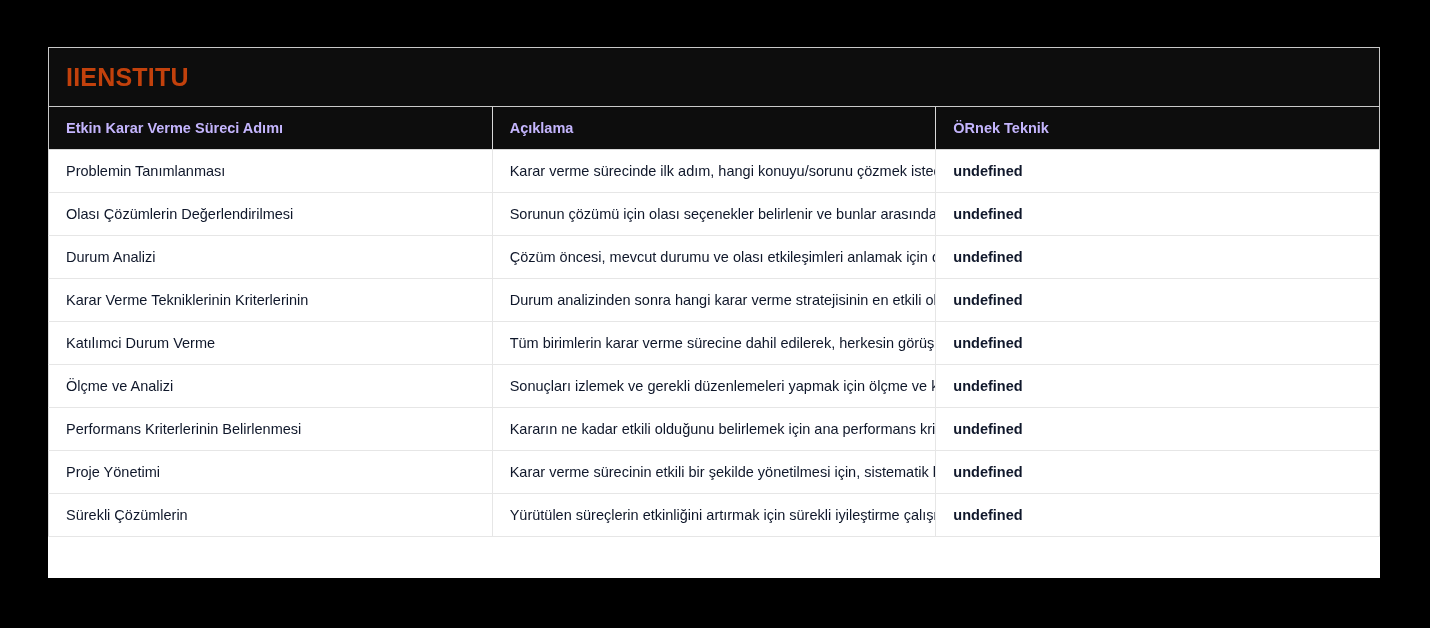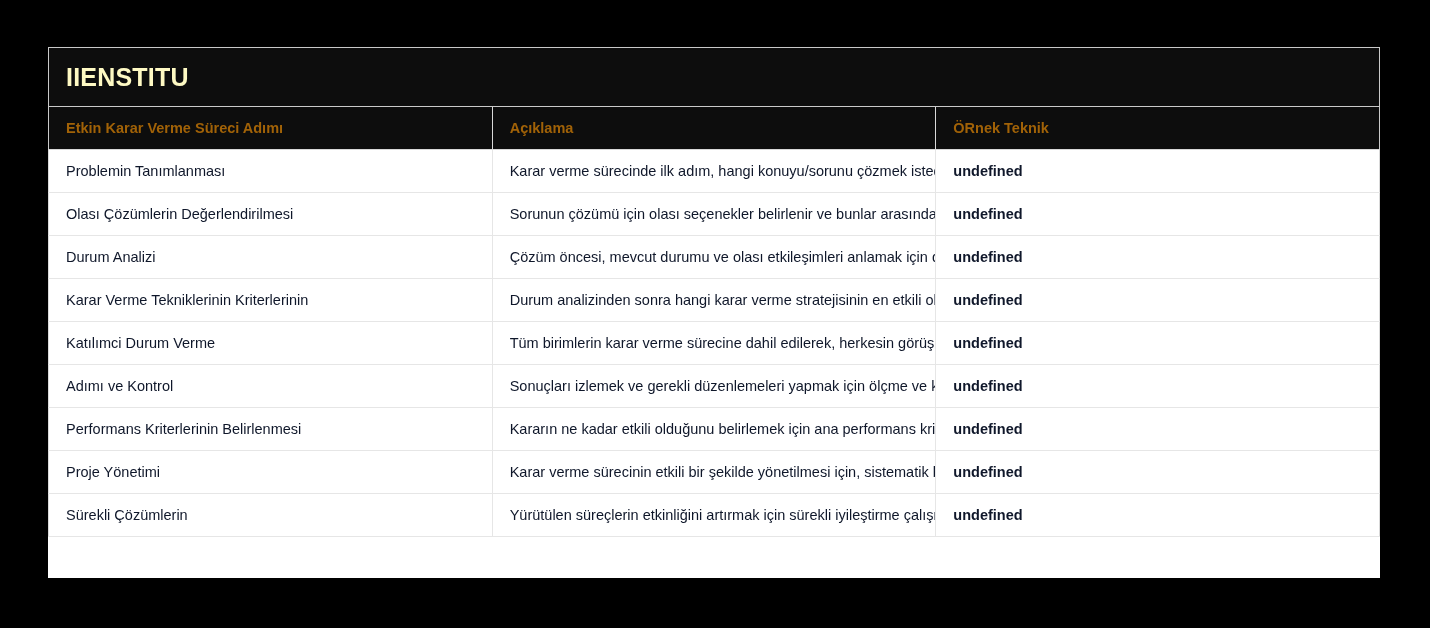--- a/index.html
+++ b/index.html
@@ -42,32 +42,32 @@
 
   
   tr.title-row td {
     background: #0d0d0d;
     border: 1px solid #c9c9c9;
     height: 58px;
     padding: 0 0 0 17px;
     vertical-align: middle;
   }
   .brand-title {
-    color: #fef9c3;
+    color: #c2410c;
     font-size: 25px;
     font-weight: bold;
     letter-spacing: 0.2px;
     line-height: 1;
     display: block;
   }
 
   
   tr.head-row th {
     background: #0d0d0d;
-    color: #a16207;
+    color: #c4b5fd;
     font-size: 14.5px;
     font-weight: bold;
     text-align: left;
     height: 43px;
     padding: 0 0 0 17px;
     border-right: 1px solid #d8d8d8;
     border-bottom: 1px solid #d8d8d8;
     border-top: 1px solid #c9c9c9;
     vertical-align: middle;
     white-space: nowrap;
@@ -136,21 +136,21 @@
             <td class="col-step">Karar Verme Tekniklerinin Kriterlerinin</td>
             <td class="col-desc">Durum analizinden sonra hangi karar verme stratejisinin en etkili olacağı belirlenir.</td>
             <td class="col-tech">undefined</td>
           </tr>
           <tr class="body-row">
             <td class="col-step">Katılımci Durum Verme</td>
             <td class="col-desc">Tüm birimlerin karar verme sürecine dahil edilerek, herkesin görüşünün alınması sağlanır.</td>
             <td class="col-tech">undefined</td>
           </tr>
           <tr class="body-row">
-            <td class="col-step">Adımı ve Kontrol</td>
+            <td class="col-step">Ölçme ve Analizi</td>
             <td class="col-desc">Sonuçları izlemek ve gerekli düzenlemeleri yapmak için ölçme ve kontrol mekanizmaları oluşturulur.</td>
             <td class="col-tech">undefined</td>
           </tr>
           <tr class="body-row">
             <td class="col-step">Performans Kriterlerinin Belirlenmesi</td>
             <td class="col-desc">Kararın ne kadar etkili olduğunu belirlemek için ana performans kriterleri (KPI) belirlenir.</td>
             <td class="col-tech">undefined</td>
           </tr>
           <tr class="body-row">
             <td class="col-step">Proje Yönetimi</td>

